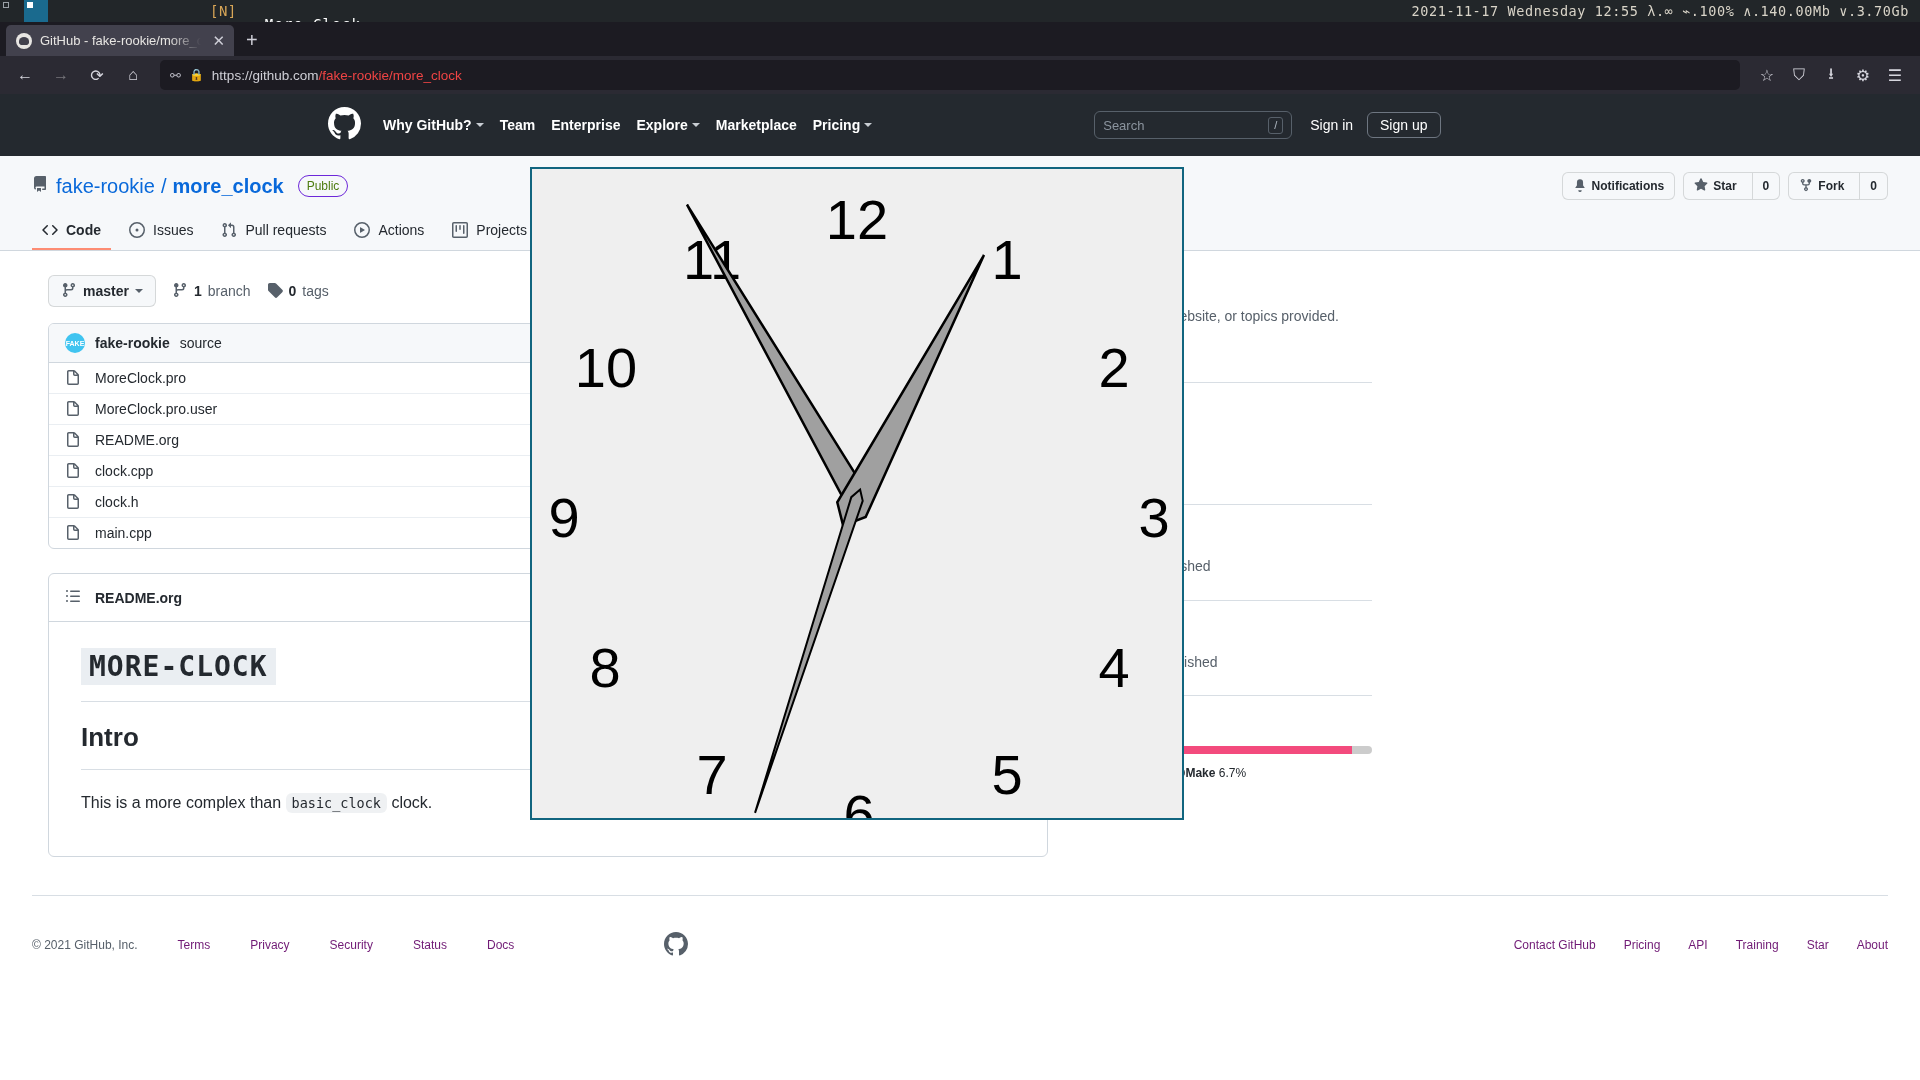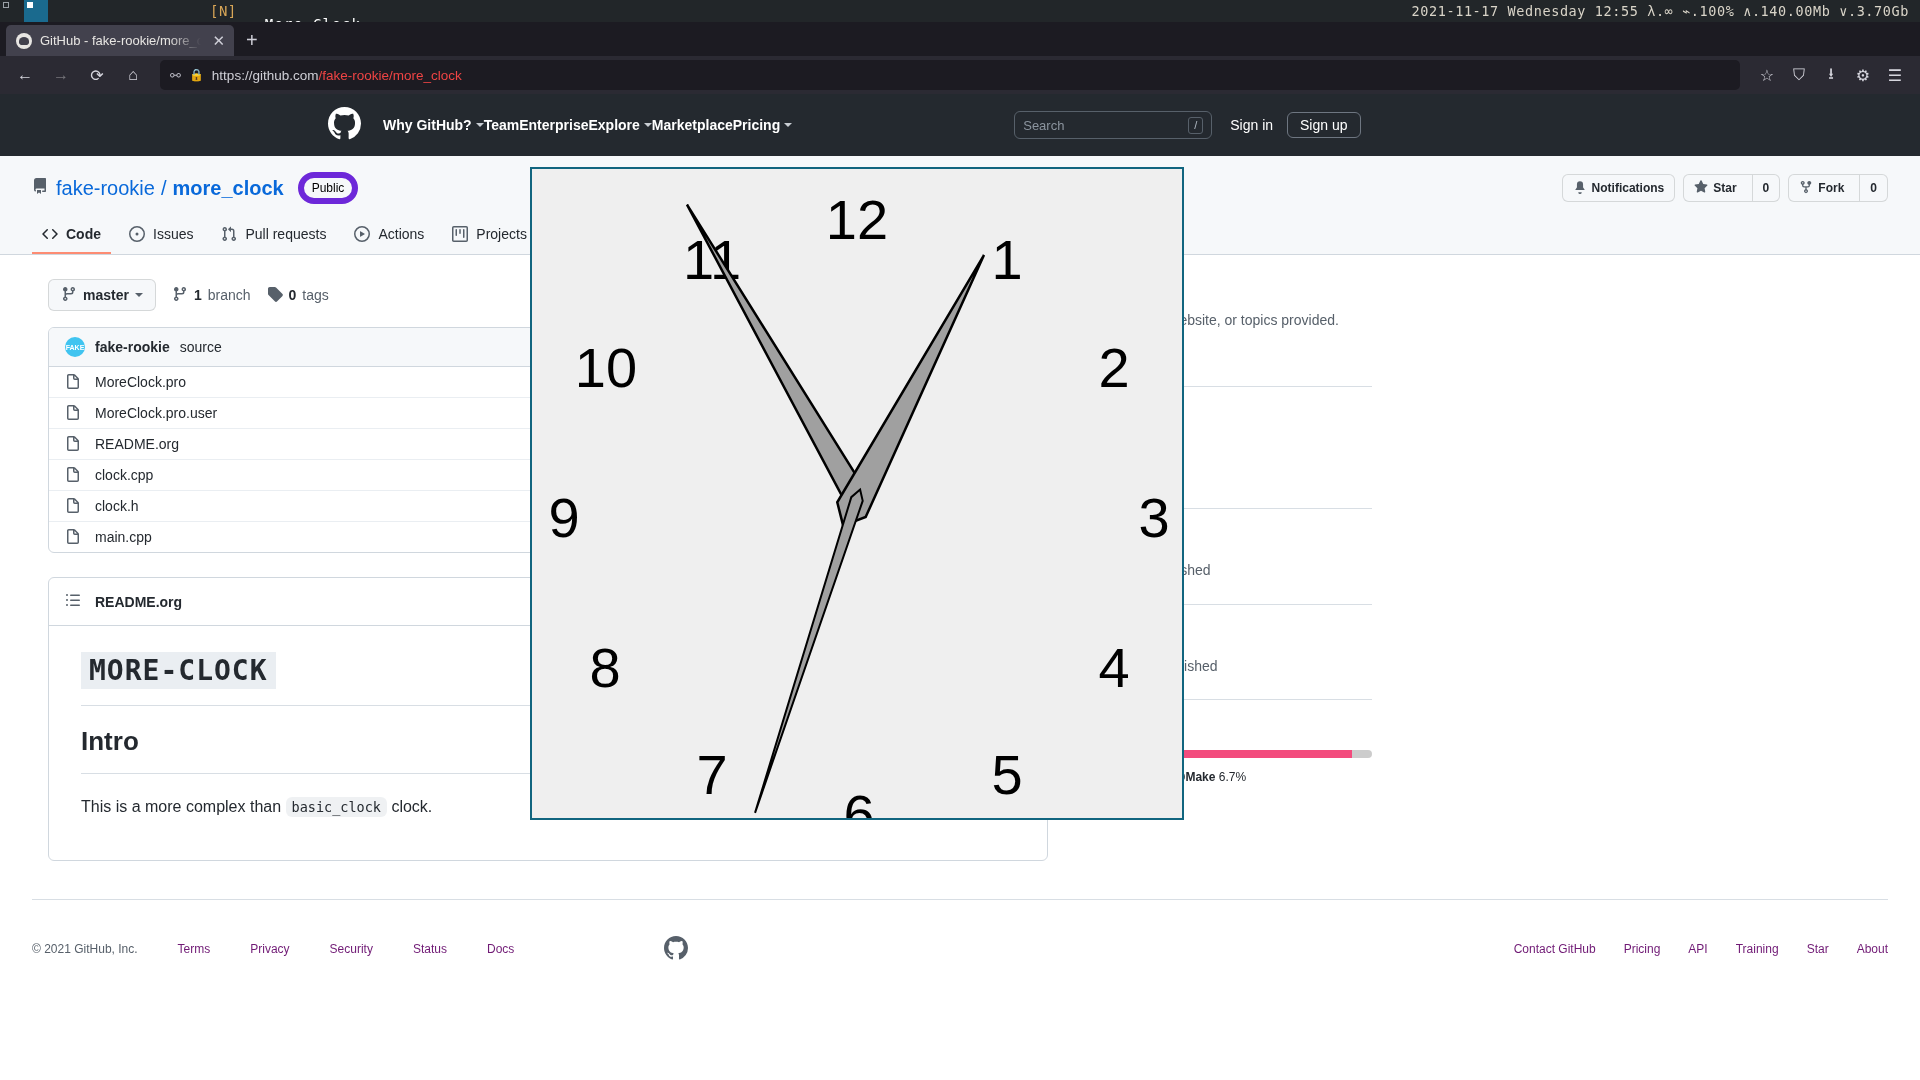--- a/index.html
+++ b/index.html
@@ -89,42 +89,42 @@
   .fx-url .urltext b { color: #ef4444; font-weight: 400; }
   .fx-right { display: flex; align-items: center; gap: 2px; }
 
   
   .gh { position: relative; width: 1920px; height: 986px; background: #ffffff; overflow: hidden; }
   .gh-header {
     height: 62px; background: #24292f; display: flex; align-items: center;
     padding: 0 20px 0 0; color: #ffffff; font-size: 14px;
   }
   .gh-mark { margin-left: 328px; margin-right: 22px; }
-  .gh-nav { display: flex; align-items: center; font-weight: 600; font-size: 14px; }
+  .gh-nav { display: flex; align-items: center; gap: 16px; font-weight: 600; font-size: 14px; }
   .gh-nav .item { display: flex; align-items: center; gap: 4px; color: #ffffff; }
   .caret { width: 0; height: 0; border-left: 4px solid transparent; border-right: 4px solid transparent; border-top: 4px solid #c8cdd3; display:inline-block; }
   .gh-search {
     margin-left: 222px; width: 198px; height: 28px; border: 1px solid #57606a;
     border-radius: 6px; display: flex; align-items: center; padding: 0 8px;
     color: #8b949e; font-size: 13px; justify-content: space-between;
   }
   .slashkey { border: 1px solid #57606a; border-radius: 3px; padding: 0 5px; font-size: 11px; color:#b1bac4; line-height:15px;}
   .gh-auth { display: flex; align-items: center; gap: 14px; margin-left: 18px; font-size: 14px; }
   .signup-btn { border: 1px solid #6e7681; border-radius: 6px; padding: 4px 12px; font-size: 14px; }
 
   .repo-head { background: #f6f8fa; border-bottom: 1px solid #d0d7de; padding: 16px 0 0 0; }
   .repo-title-row { display: flex; align-items: center; padding: 0 32px; }
   .repo-title { font-size: 20px; display: flex; align-items: center; gap: 6px; }
   .repo-title .repo-icon { color: #57606a; font-size: 16px; margin-right: 2px; }
   .repo-title a.owner { color: #0969da; text-decoration: none; font-weight: 400; }
   .repo-title .slash { color: #0969da; }
   .repo-title a.name { color: #0969da; text-decoration: none; font-weight: 600; }
   .badge-public {
-    margin-left: 8px; border: 6px solid #6d28d9; border-radius: 2em;
-    font-size: 12px; color: #000000; padding: 1px 8px; line-height: 18px;
+    margin-left: 8px; border: 1px solid #6d28d9; border-radius: 2em;
+    font-size: 12px; color: #4d7c0f; padding: 1px 8px; line-height: 18px;
   }
   .repo-actions { margin-left: auto; display: flex; gap: 8px; }
   .ghbtn {
     border: 1px solid rgba(27,31,36,0.15); background: #f6f8fa; border-radius: 6px;
     font-size: 12px; font-weight: 600; color: #24292f; height: 28px;
     display: flex; align-items: center; padding: 0 10px; gap: 5px;
   }
   .ghbtn.split { padding: 0; }
   .ghbtn.split .seg { padding: 0 10px; display:flex; align-items:center; gap:5px; height:26px; }
   .ghbtn.split .cnt { border-left: 1px solid rgba(27,31,36,0.15); padding: 0 10px; display:flex; align-items:center; height:26px; }

